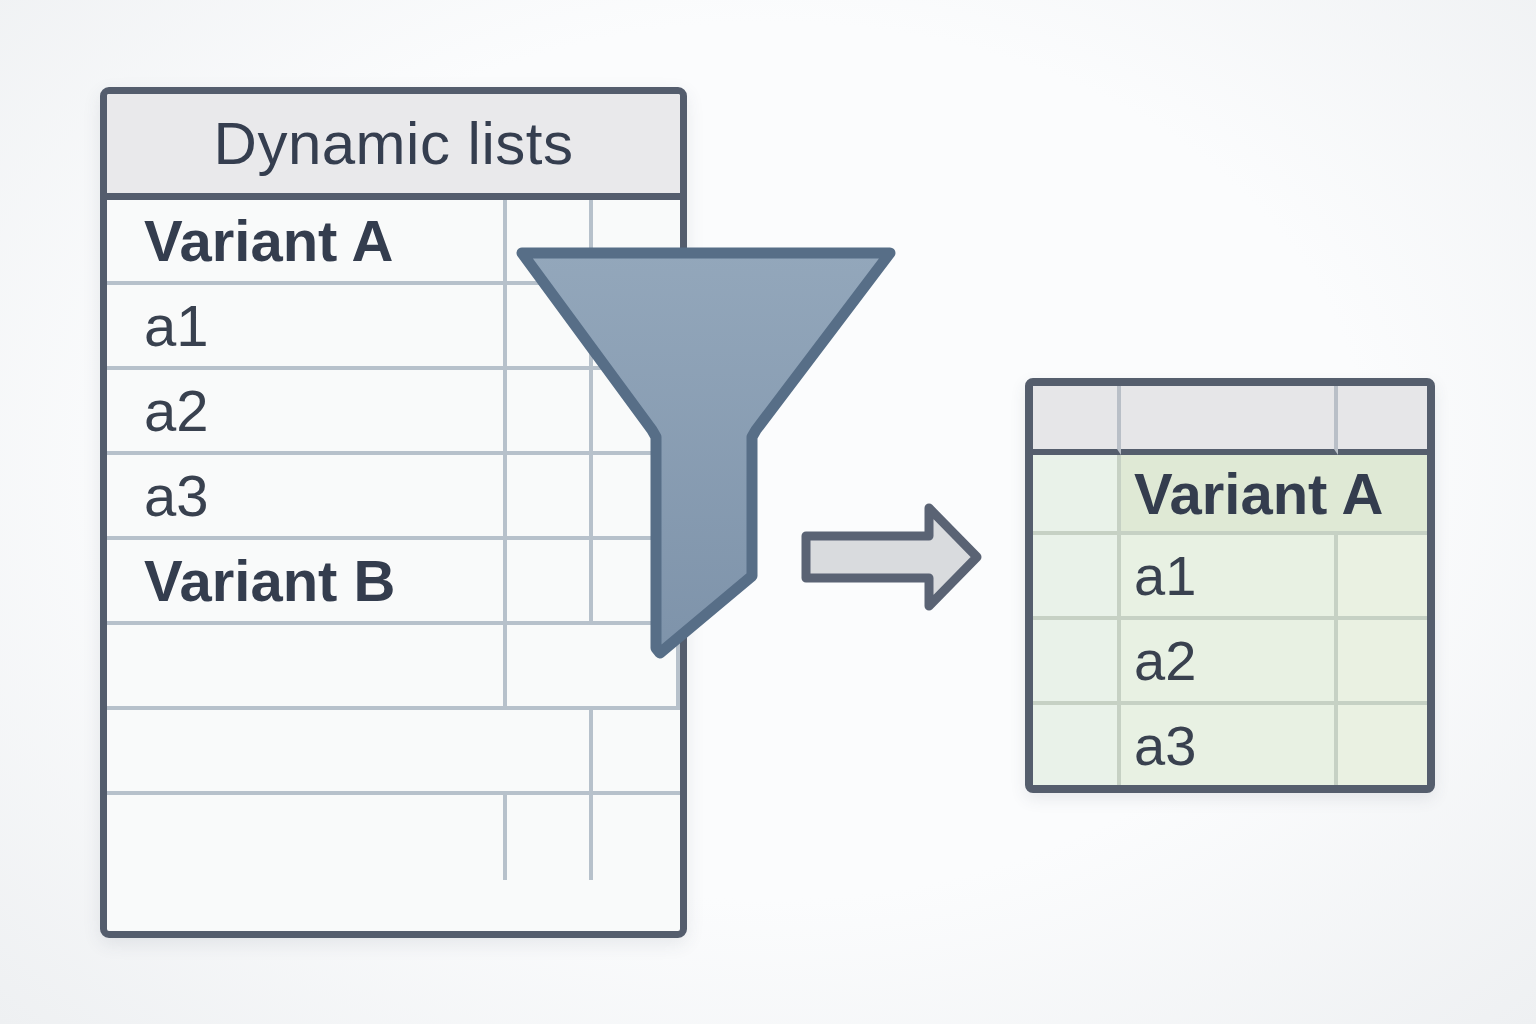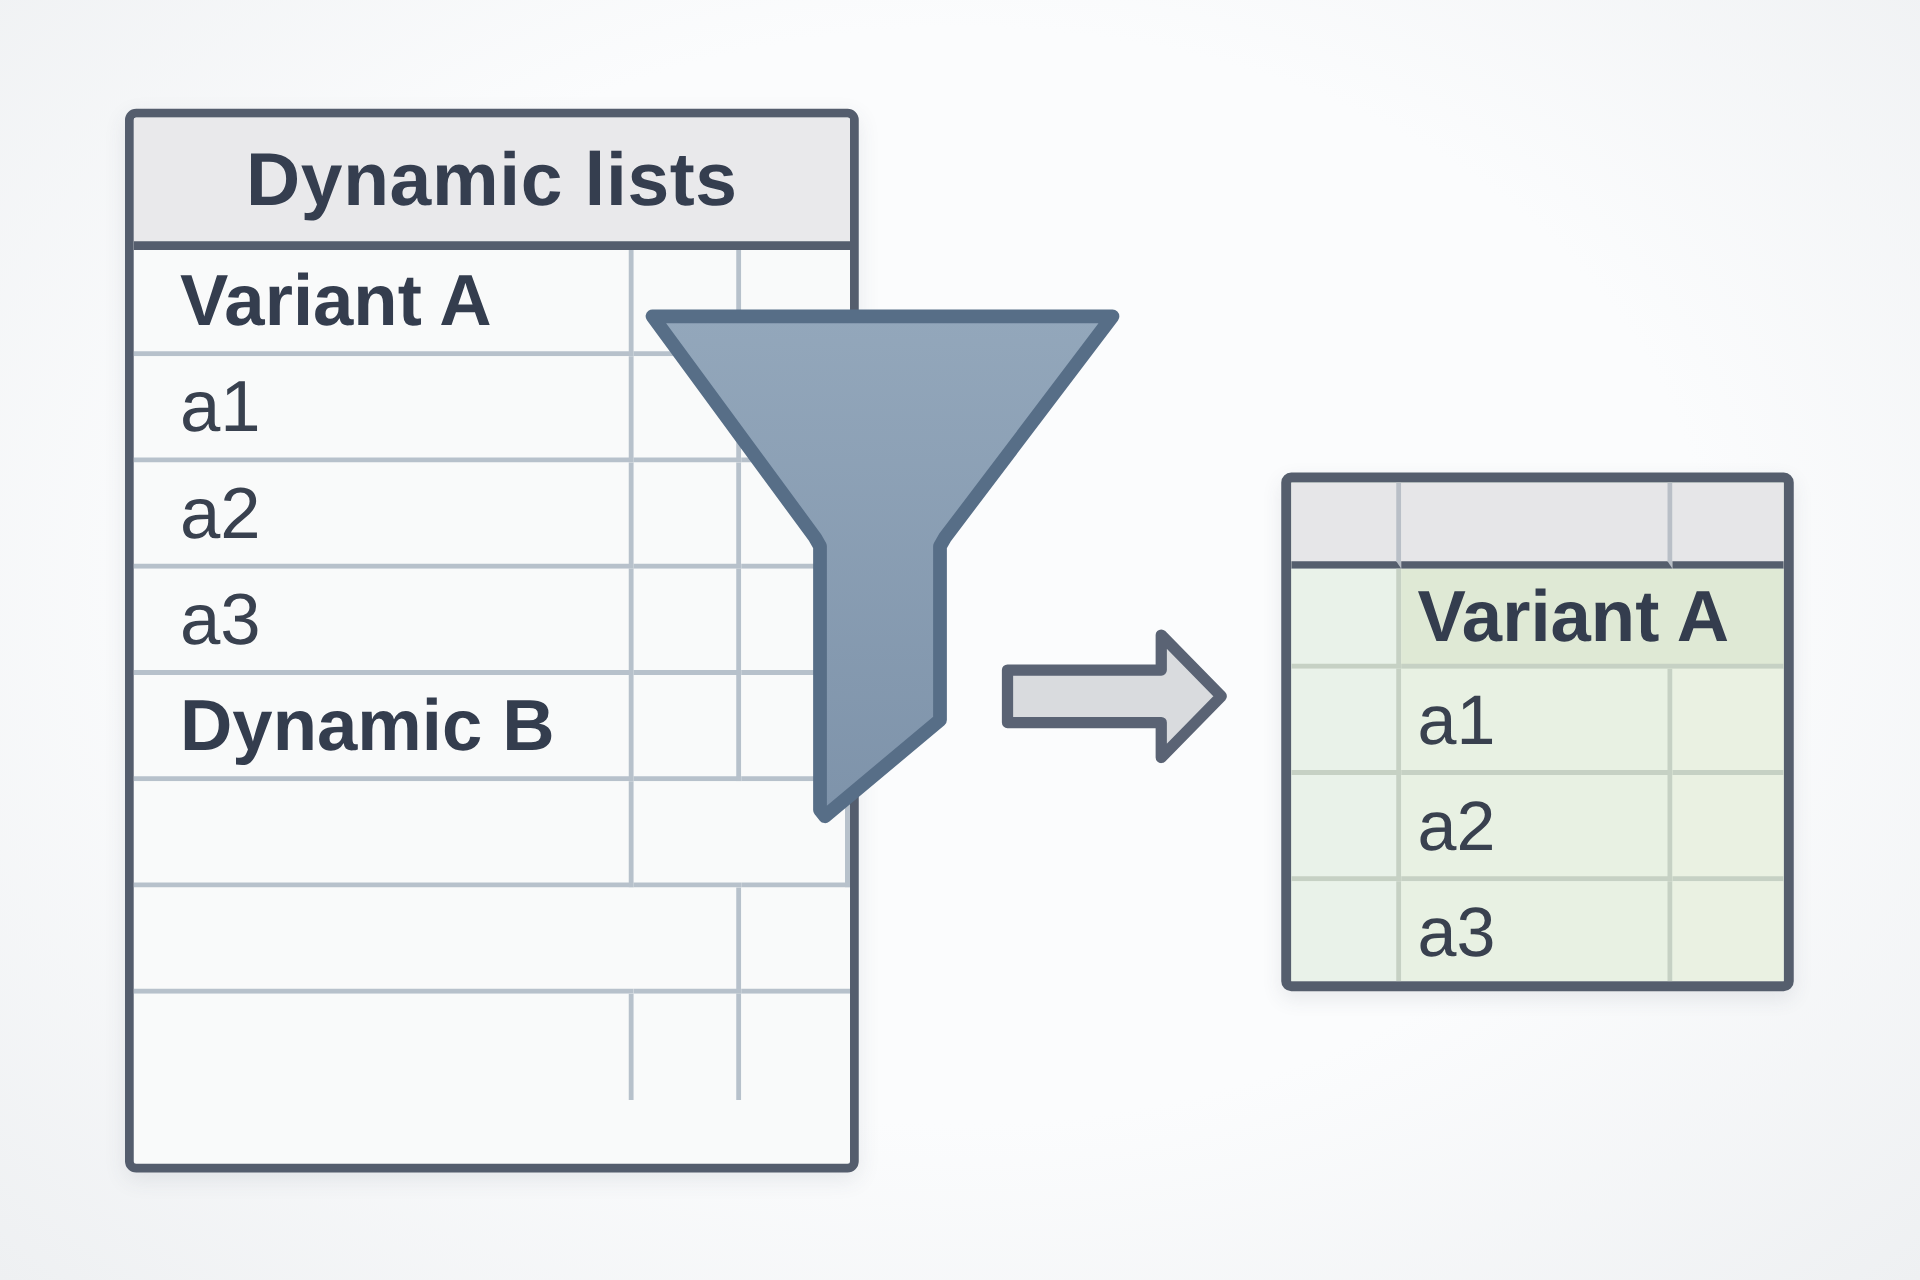--- a/index.html
+++ b/index.html
@@ -20,21 +20,21 @@
     grid-template-columns:400px 86px 1fr;
     grid-template-rows:106px repeat(8,85px) 1fr;
     box-shadow:0 6px 18px rgba(60,70,90,.10);
     overflow:hidden;
   }
   .src-table .thead{
     grid-column:1 / span 3;
     background:#e9e9eb;
     border-bottom:7px solid #545d6d;
     display:flex;align-items:center;justify-content:center;
-    font-size:60px;font-weight:700;color:#353e4f;
+    font-size:60px;font-weight:400;color:#353e4f;
     letter-spacing:.5px;
   }
   .src-cell{
     background:#f9fafa;box-sizing:border-box;
     border-right:4px solid #b7c1cb;
     border-bottom:4px solid #b7c1cb;
     display:flex;align-items:center;
   }
   .src-cell.c1{padding-left:37px;font-size:58px;color:#39414f;}
   .src-cell.c3{border-right:none;}
@@ -91,21 +91,21 @@
     <div class="src-cell c3"></div>
 
     <div class="src-cell c1">a2</div>
     <div class="src-cell c2"></div>
     <div class="src-cell c3"></div>
 
     <div class="src-cell c1">a3</div>
     <div class="src-cell c2"></div>
     <div class="src-cell c3"></div>
 
-    <div class="src-cell c1 group">Dynamic B</div>
+    <div class="src-cell c1 group">Variant B</div>
     <div class="src-cell c2"></div>
     <div class="src-cell c3"></div>
 
     <div class="src-cell c2"></div>
     <div class="src-cell c3"></div>
 
     <div class="src-cell c2"></div>
     <div class="src-cell c3"></div>
 
     <div class="src-cell c2"></div>

